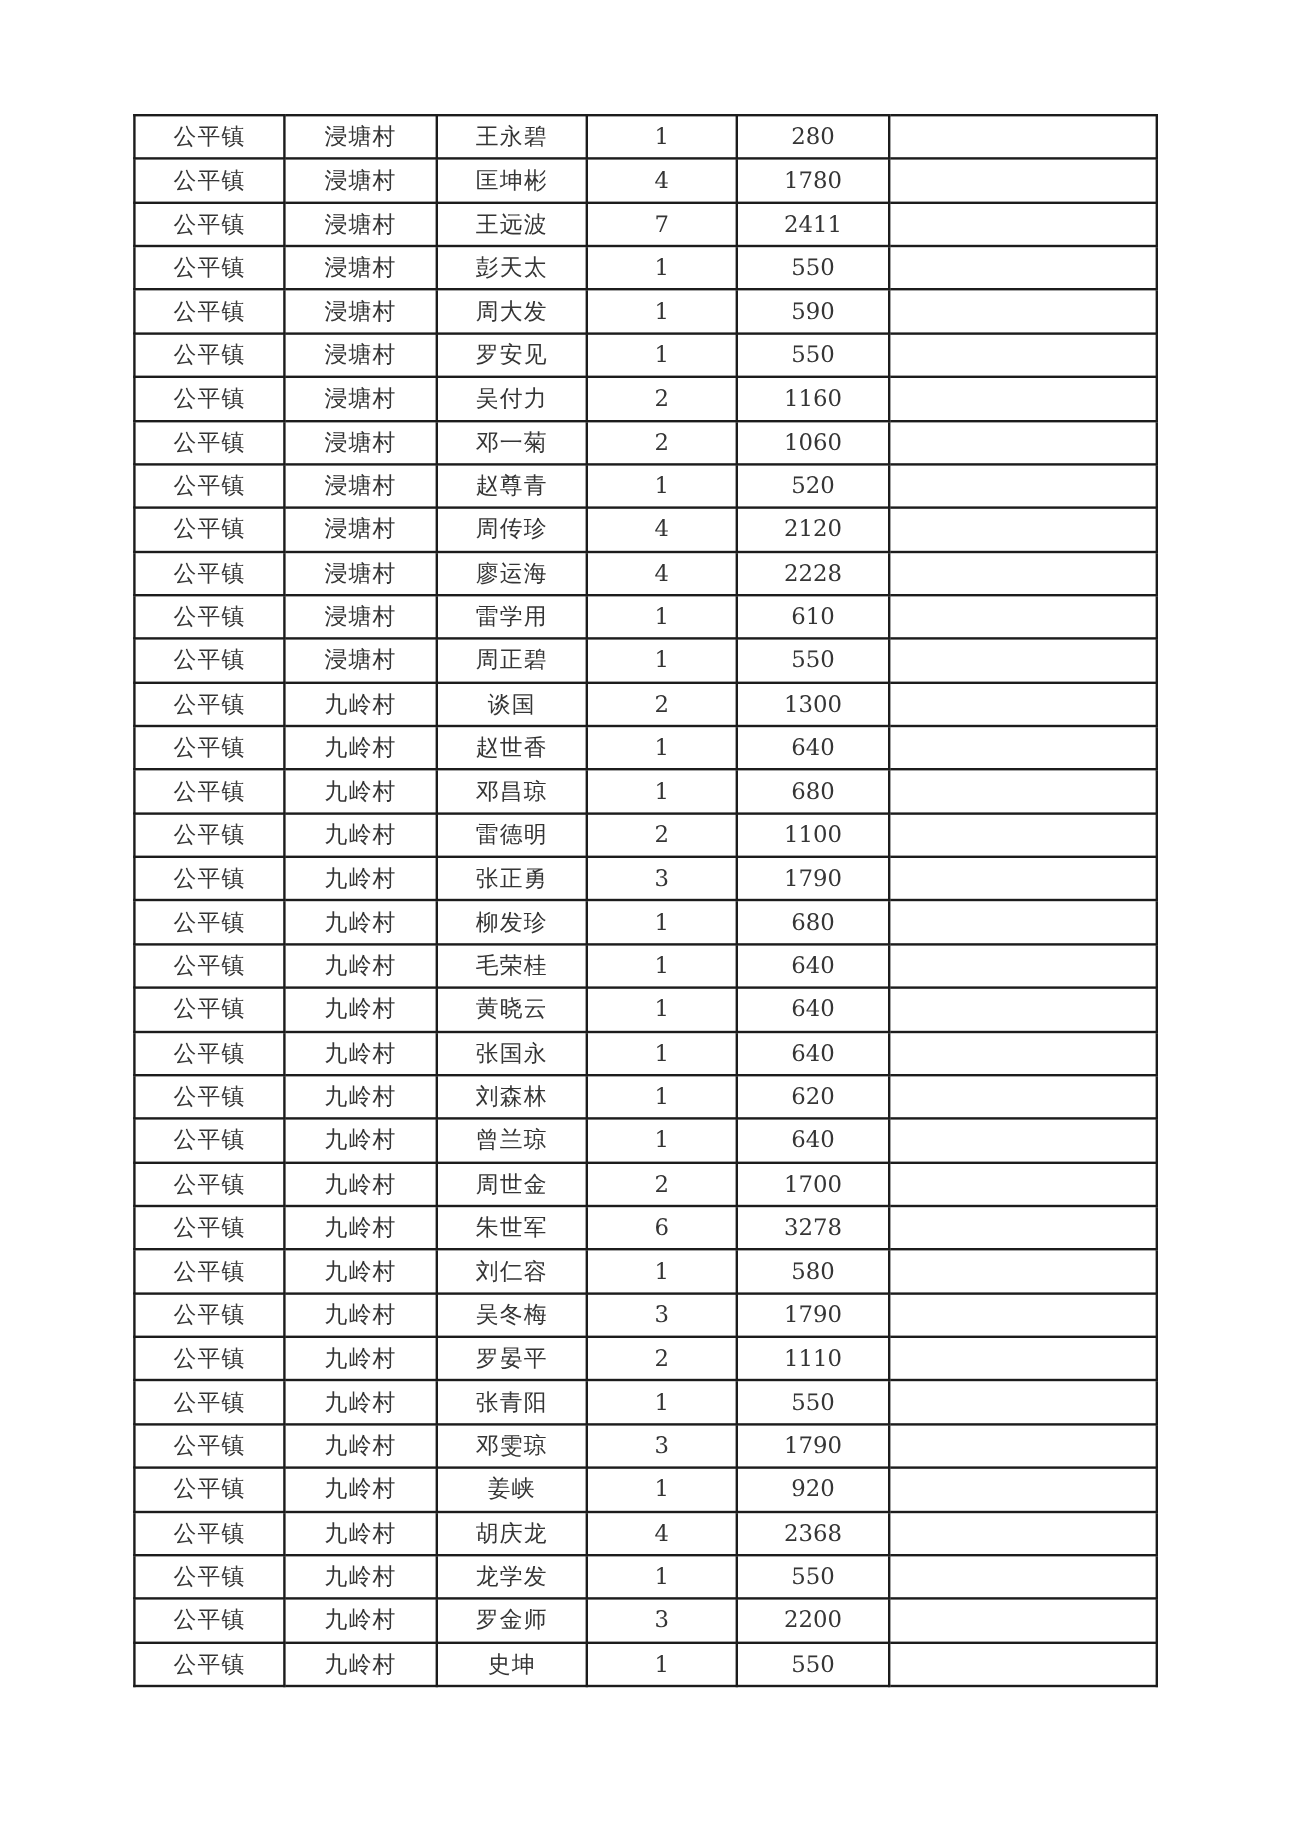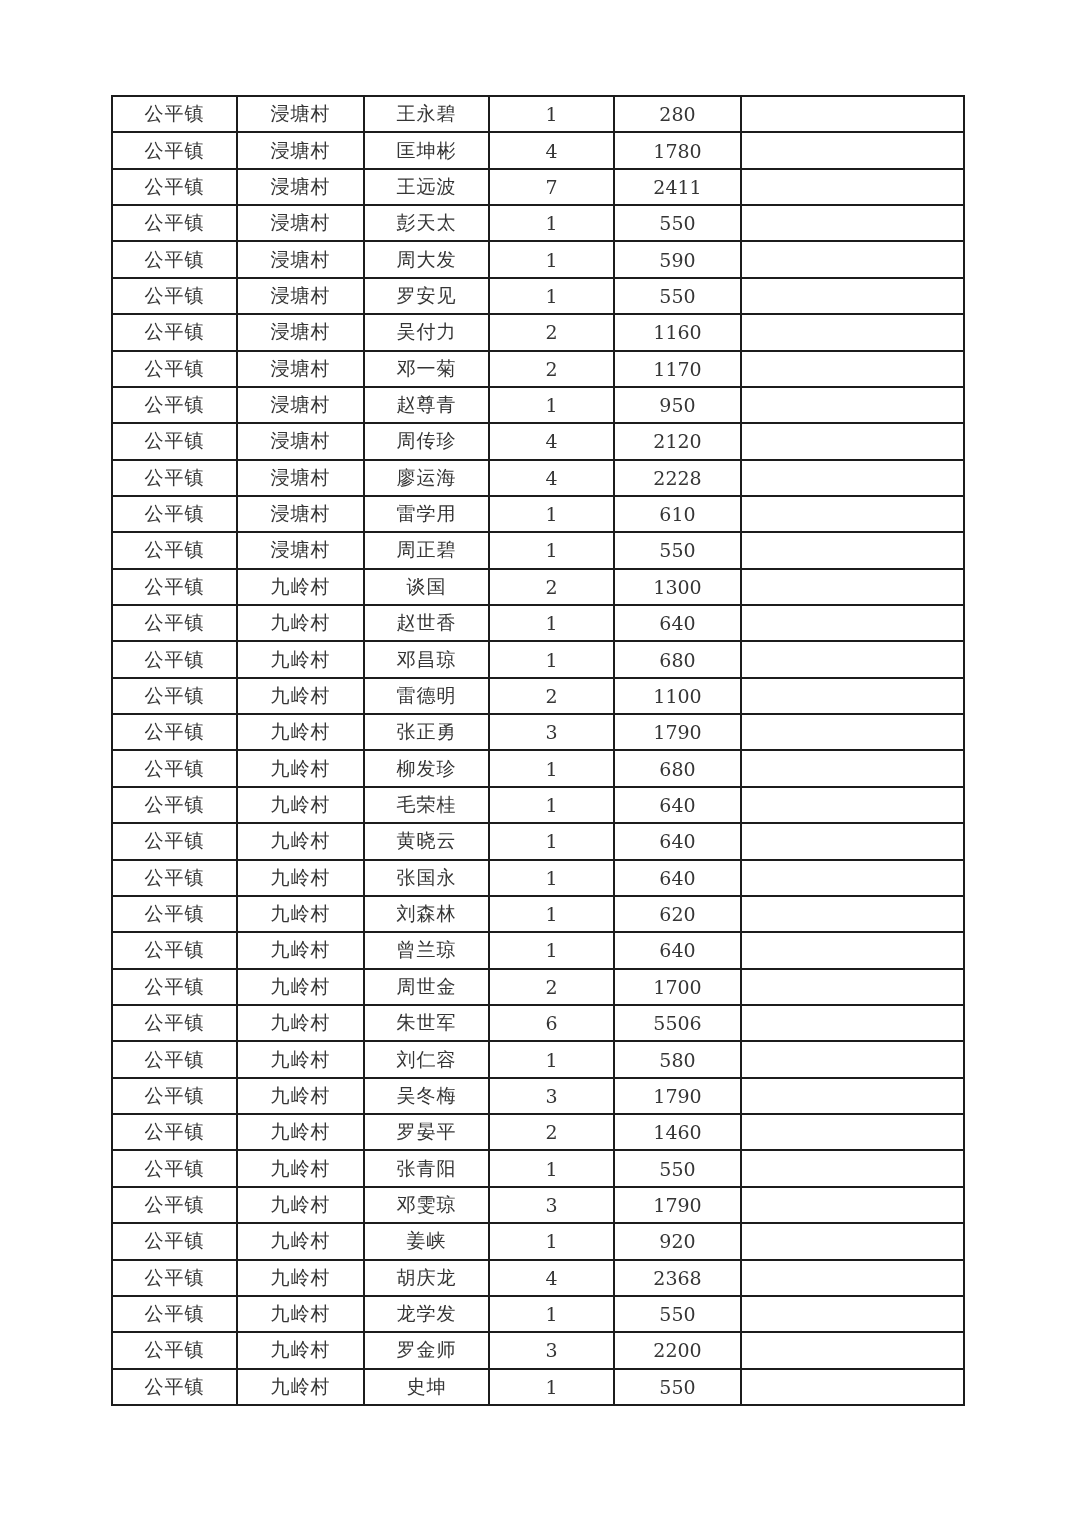--- a/index.html
+++ b/index.html
@@ -112,29 +112,29 @@
           <td>吴付力</td>
           <td class="num">2</td>
           <td class="num">1160</td>
           <td></td>
         </tr>
         <tr>
           <td>公平镇</td>
           <td>浸塘村</td>
           <td>邓一菊</td>
           <td class="num">2</td>
-          <td class="num">1170</td>
+          <td class="num">1060</td>
           <td></td>
         </tr>
         <tr>
           <td>公平镇</td>
           <td>浸塘村</td>
           <td>赵尊青</td>
           <td class="num">1</td>
-          <td class="num">950</td>
+          <td class="num">520</td>
           <td></td>
         </tr>
         <tr>
           <td>公平镇</td>
           <td>浸塘村</td>
           <td>周传珍</td>
           <td class="num">4</td>
           <td class="num">2120</td>
           <td></td>
         </tr>
@@ -256,21 +256,21 @@
           <td>周世金</td>
           <td class="num">2</td>
           <td class="num">1700</td>
           <td></td>
         </tr>
         <tr>
           <td>公平镇</td>
           <td>九岭村</td>
           <td>朱世军</td>
           <td class="num">6</td>
-          <td class="num">5506</td>
+          <td class="num">3278</td>
           <td></td>
         </tr>
         <tr>
           <td>公平镇</td>
           <td>九岭村</td>
           <td>刘仁容</td>
           <td class="num">1</td>
           <td class="num">580</td>
           <td></td>
         </tr>
@@ -280,21 +280,21 @@
           <td>吴冬梅</td>
           <td class="num">3</td>
           <td class="num">1790</td>
           <td></td>
         </tr>
         <tr>
           <td>公平镇</td>
           <td>九岭村</td>
           <td>罗晏平</td>
           <td class="num">2</td>
-          <td class="num">1460</td>
+          <td class="num">1110</td>
           <td></td>
         </tr>
         <tr>
           <td>公平镇</td>
           <td>九岭村</td>
           <td>张青阳</td>
           <td class="num">1</td>
           <td class="num">550</td>
           <td></td>
         </tr>

